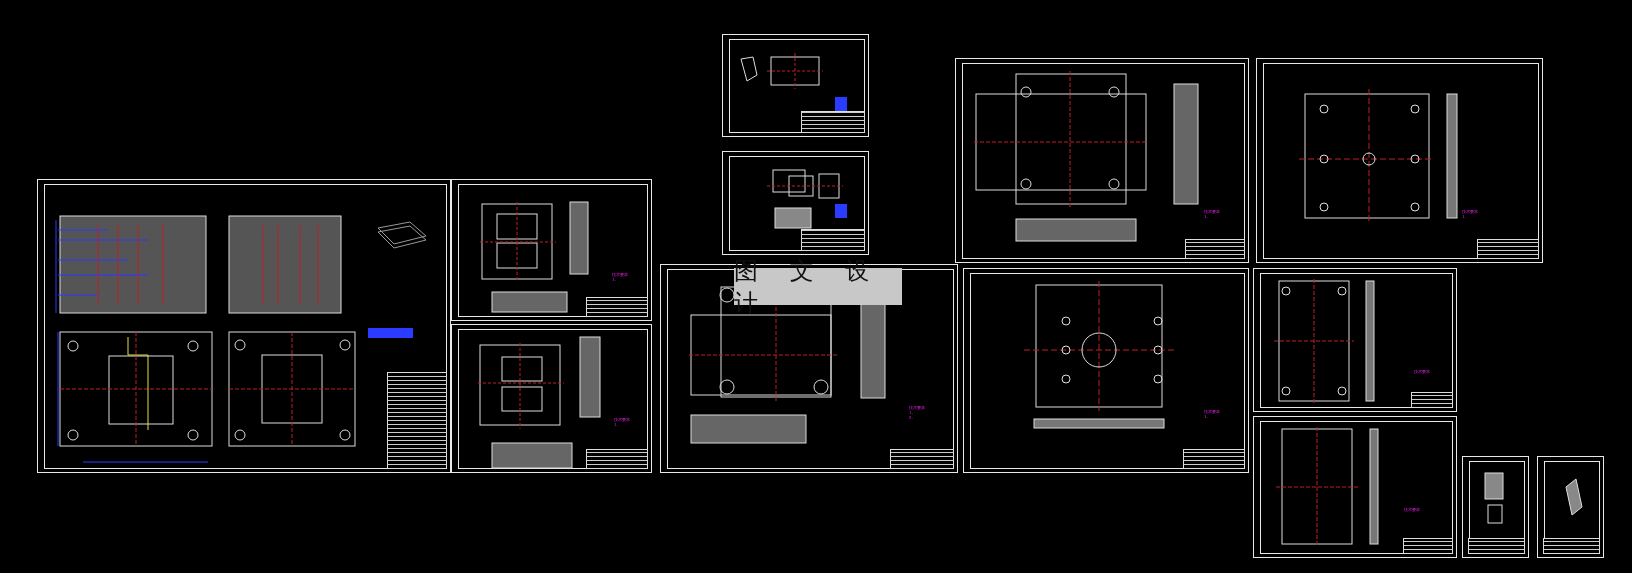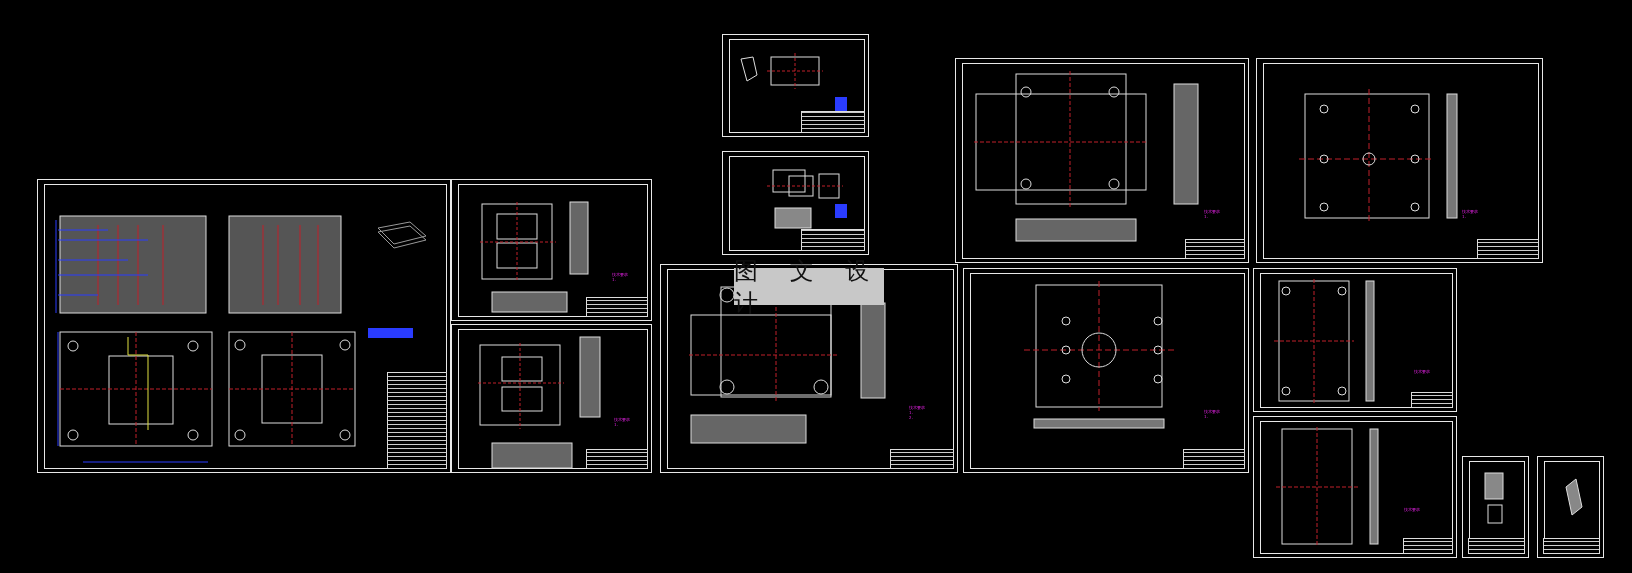--- a/index.html
+++ b/index.html
@@ -6,21 +6,21 @@
   body{width:1632px;height:573px;position:relative;overflow:hidden;font-family:"DejaVu Sans",sans-serif;}
   .canvas{position:absolute;left:0;top:0;width:1632px;height:573px;background:#000;}
   .sheet{position:absolute;border:1px solid #e8e8e8;box-sizing:border-box;}
   .sheet .inner{position:absolute;left:6px;top:4px;right:3px;bottom:3px;border:1px solid #e8e8e8;}
   .tblock{position:absolute;right:3px;bottom:3px;border:1px solid #ddd;background:
      repeating-linear-gradient(0deg,#000 0 3px,#ccc 3px 4px),
      repeating-linear-gradient(90deg,transparent 0 6px,#ccc 6px 7px);}
   .magenta{position:absolute;color:#e020e0;font-size:4px;line-height:5px;font-family:"DejaVu Sans Mono",monospace;}
   .blue-note{position:absolute;color:#2a3cff;font-size:4px;line-height:4px;}
   svg{position:absolute;left:0;top:0;overflow:visible;}
-  .watermark{position:absolute;left:734px;top:268px;width:150px;height:37px;background:#c8c8c8;display:flex;align-items:center;justify-content:center;
+  .watermark{position:absolute;left:734px;top:268px;width:168px;height:37px;background:#c8c8c8;display:flex;align-items:center;justify-content:center;
      font-family:"DejaVu Serif",serif;font-size:24px;letter-spacing:12px;color:#111;}
 </style>
 </head>
 <body>
 
 <div class="canvas">
 
   <div class="sheet" style="left:37px;top:179px;width:414px;height:294px;">
     <div class="inner"></div>
     <svg width="414" height="294">

